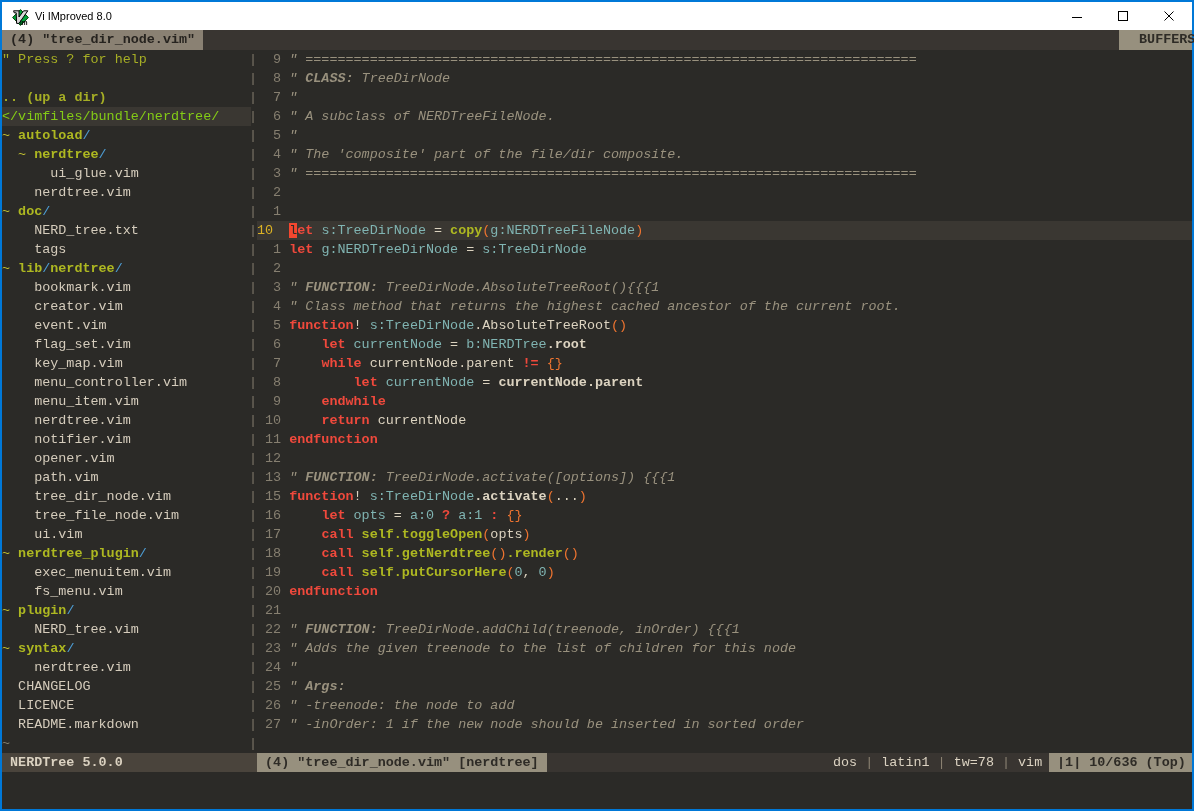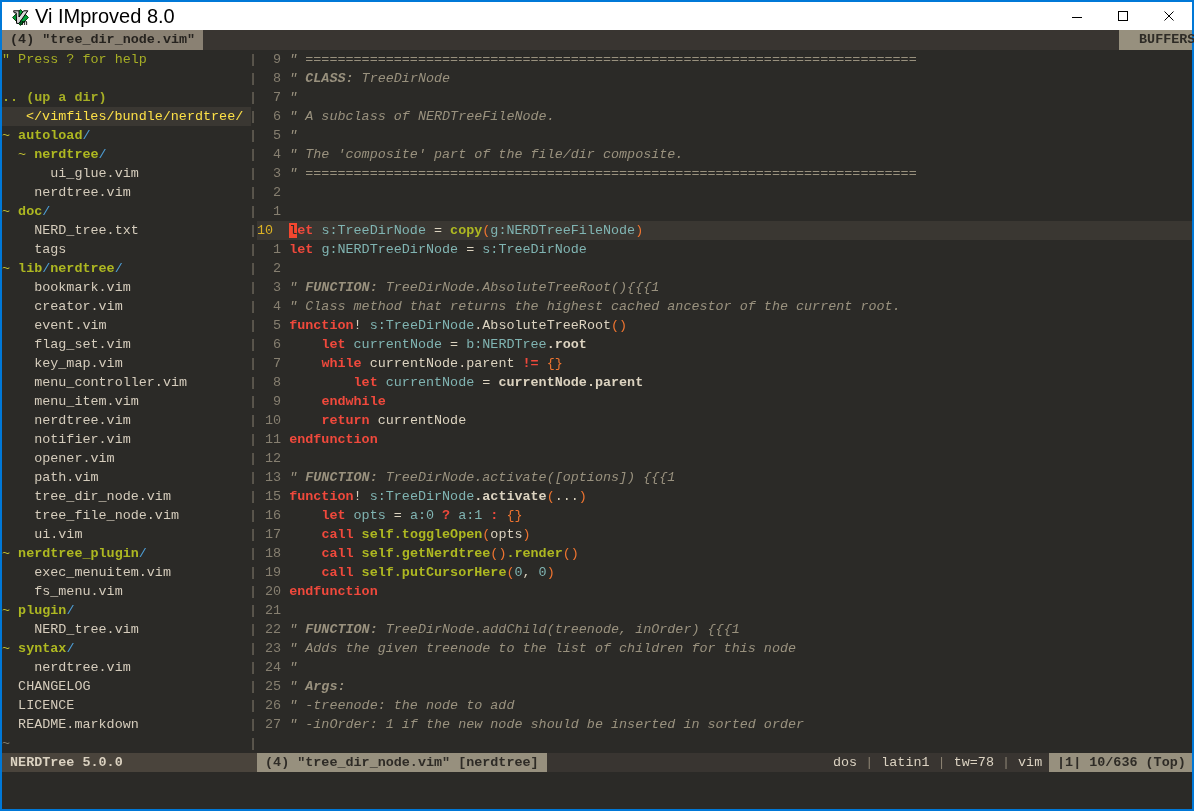--- a/index.html
+++ b/index.html
@@ -1,40 +1,40 @@
 <!DOCTYPE html>
 <html><head><meta charset="utf-8">
 <style>
 * { margin:0; padding:0; box-sizing:border-box; }
 html,body { width:1194px; height:811px; overflow:hidden; background:#2b2a27; }
 #win { position:absolute; left:0; top:0; width:1194px; height:811px;
   border:2px solid #0078d7; background:#2b2a27;
   font-family:"Liberation Mono", monospace; font-size:13.42px; line-height:19px; }
 #title { position:absolute; left:0; top:0; width:1190px; height:28px; background:#fff; }
 #title .txt { position:absolute; left:33px; top:5px; font-family:"Liberation Sans",sans-serif;
-  font-size:20px; color:#000;text-align:right; }
+  font-size:11px; color:#000;text-align:right; }
 .wbtn { position:absolute; top:0; width:46px; height:28px; }
 #tabline { position:absolute; left:0; top:28px; width:1190px; height:20px; background:#393531; }
 #tab1 { position:absolute; left:0; top:0; width:201px; height:20px; background:#8a8173;
   color:#26231f; font-weight:bold; white-space:pre; line-height:20px; }
 #buffers { position:absolute; right:0; top:0; width:73px; height:20px; background:#97907e;
   color:#2e2b26; font-weight:bold; white-space:pre; line-height:20px;padding-left:12px; }
 #body { position:absolute; left:0; top:48px; width:1190px; height:703px; background:#2b2a27; }
 #sidebar { position:absolute; left:0; top:0; width:249px; height:703px; color:#d5ccbc; }
 #sep { position:absolute; left:245px; top:0; width:12px; height:703px; color:#7d7668; text-align:center; }
 #main { position:absolute; left:255px; top:0; width:935px; height:703px; color:#dcd3c0; }
 .srow,.mrow { height:19px; white-space:pre; }
 .cl { background:#3a3732; }
 .ln { color:#867f70; }
 .cln { color:#dcb224; }
 .hl { color:#a6ae25; }
 .d  { color:#aeb821; }
 .ty { color:#c3c232; }
 .sl { color:#4d9dd4; }
-.rr { color:#fde047;padding-left:24px; }
+.rr { color:#84cc16; }
 .nt { color:#85806f; }
 .r  { color:#f0493c;font-weight:bold; }
 .t  { color:#80b4b2;margin-top:40px; }
 .o  { color:#ee7430; }
 .g  { color:#aeb821; }
 .c  { color:#dcd3c0; }
 .cm { color:#99917e; font-style:italic; }
 .cur { background:#f4472f; color:#2b2a27; }
 #status { position:absolute; left:0; top:751px; width:1190px; height:19px; background:#393531;
   white-space:pre; }

